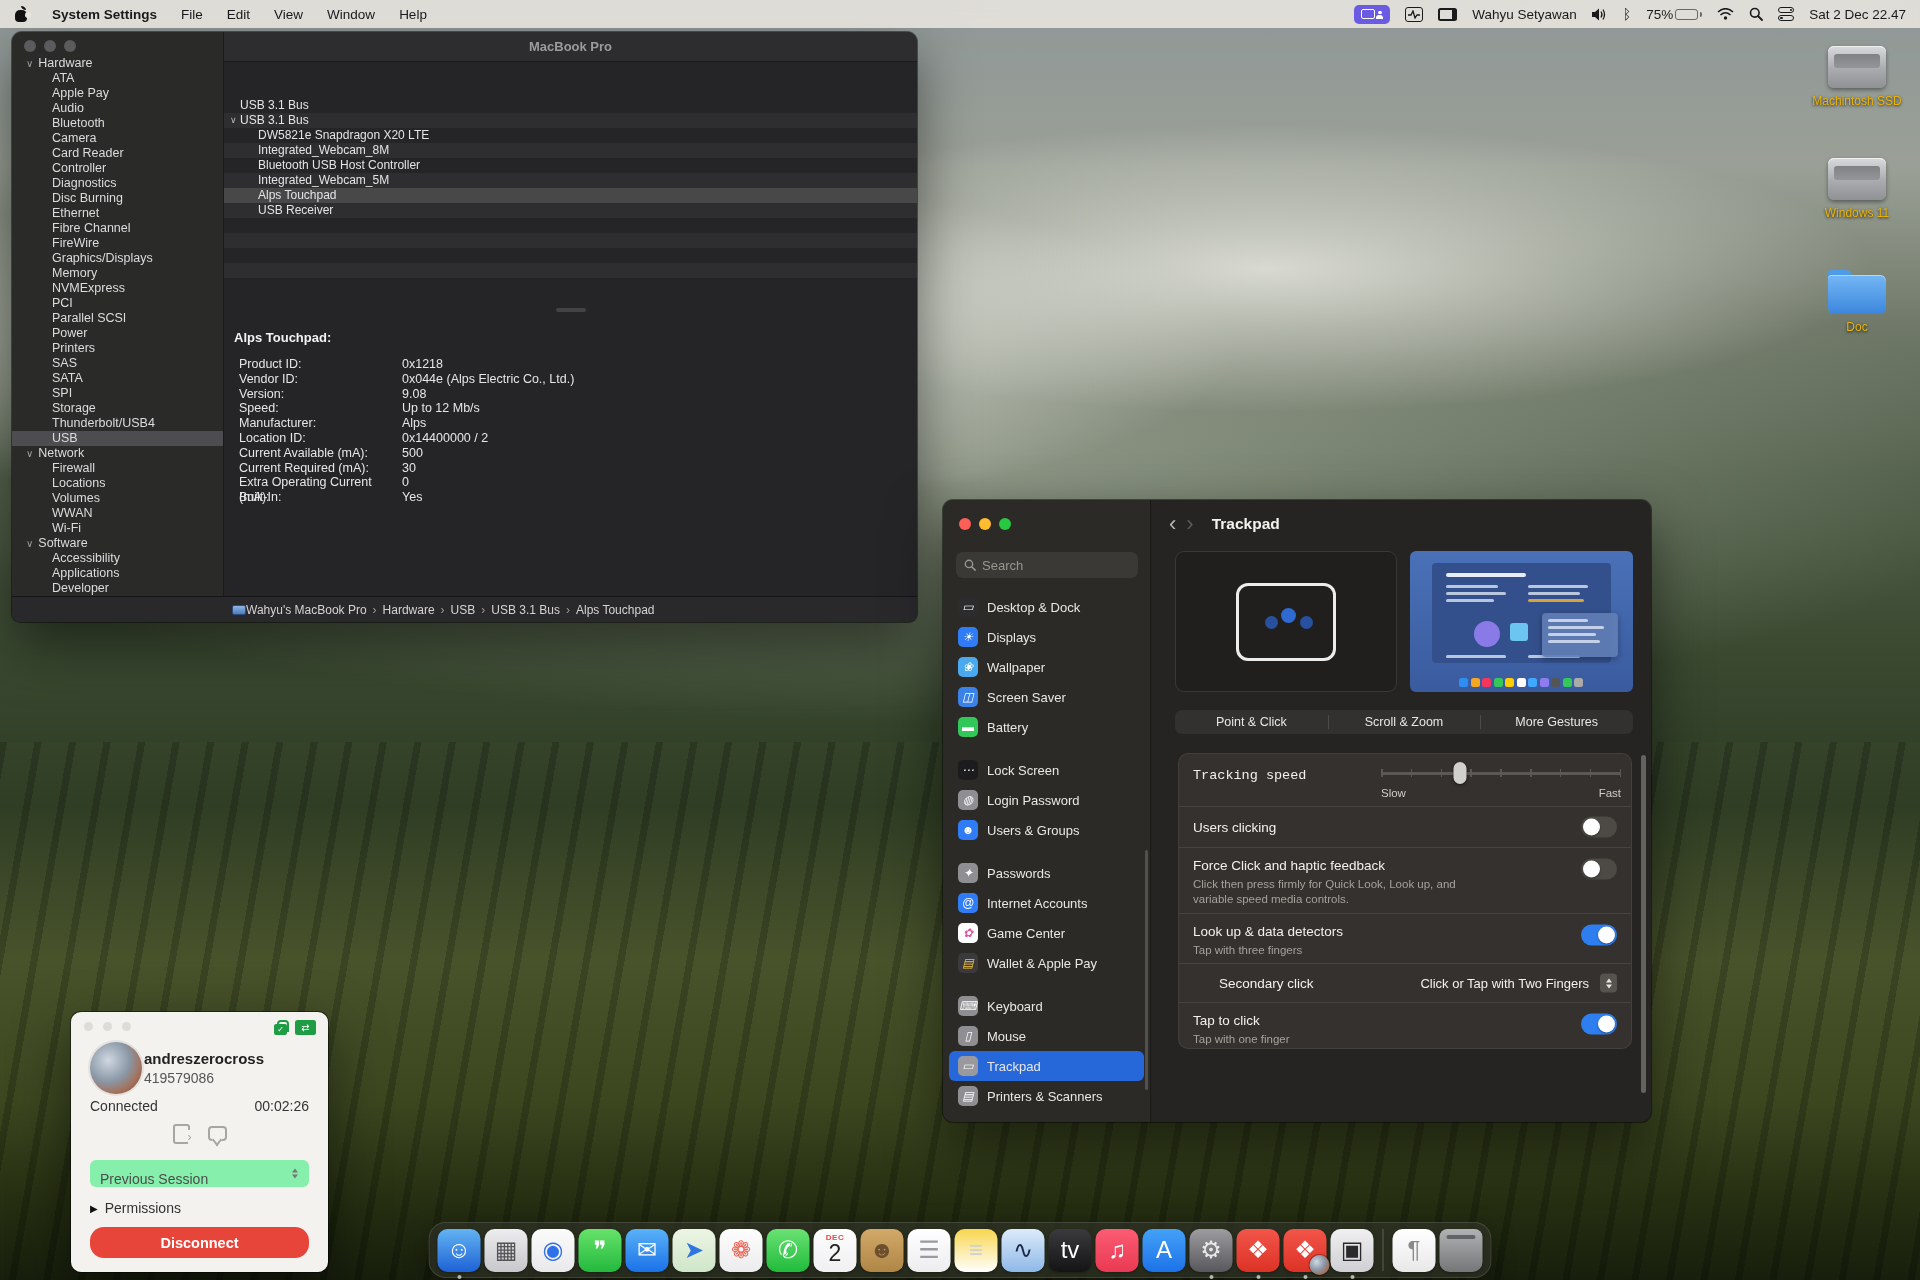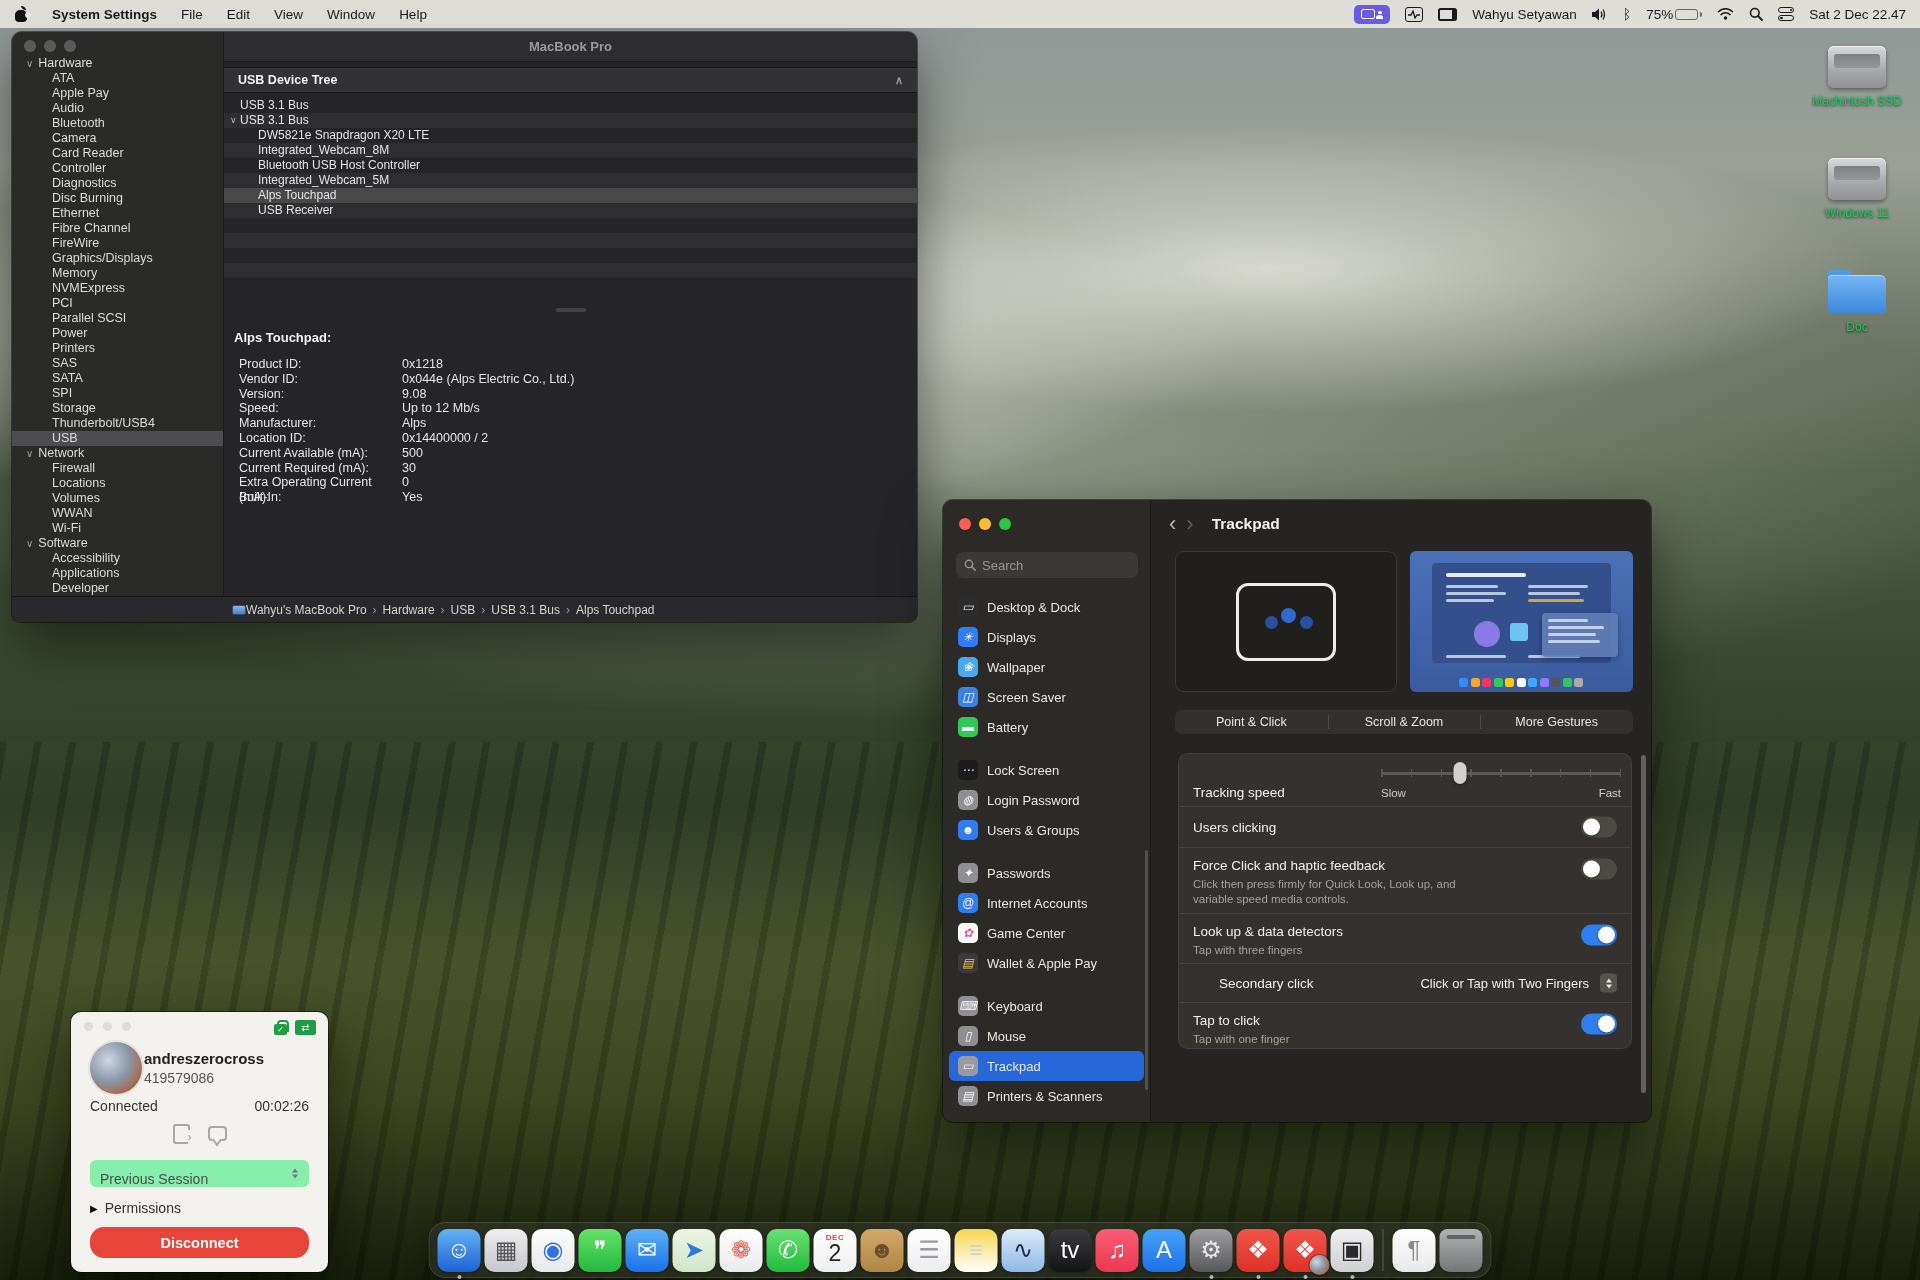--- a/index.html
+++ b/index.html
@@ -42,21 +42,21 @@
   .batt-fill { width:75%; height:100%; background:#1a1a1c; border-radius:1.5px; }
   .batt-nub { width:2px; height:5px; background:rgba(26,26,28,.6); border-radius:0 2px 2px 0; }
   .mb-glyph { font-size:14px; }
   .cc-ic { display:flex; flex-direction:column; gap:2px; }
   .cc-pill { width:16px; height:6px; border:1.3px solid #1a1a1c; border-radius:3px; position:relative; }
   .cc-pill::after { content:""; position:absolute; top:.6px; width:2.6px; height:2.6px; background:#1a1a1c; border-radius:50%; }
   .cc-pill.l::after { left:1px; } .cc-pill.r::after { right:1px; }
 
   
   .desk-icon { position:absolute; width:100px; display:flex; flex-direction:column; align-items:center; gap:6px; }
-  .desk-label { font-size:12px; color:#22c55e; text-shadow:0 1px 3px rgba(0,0,0,.85); text-align:center; }
+  .desk-label { font-size:12px; color:#eab308; text-shadow:0 1px 3px rgba(0,0,0,.85); text-align:center; }
   .drive { width:58px; height:42px; border-radius:6px; background:linear-gradient(180deg,#d9dadc,#a9abae 55%,#8f9194); box-shadow:inset 0 1px 0 #f2f2f3, 0 2px 4px rgba(0,0,0,.4); position:relative; }
   .drive::after { content:""; position:absolute; left:6px; right:6px; top:8px; height:14px; border-radius:3px; background:linear-gradient(180deg,#7f8184,#94969a); }
   .folder { width:58px; height:44px; position:relative; }
   .folder::before { content:""; position:absolute; left:0; top:0; width:24px; height:10px; border-radius:4px 6px 0 0; background:#4e9be8; }
   .folder::after { content:""; position:absolute; left:0; top:5px; width:58px; height:39px; border-radius:4px 6px 6px 6px; background:linear-gradient(180deg,#74b7f5,#3c87dd); box-shadow:inset 0 1px 0 rgba(255,255,255,.45); }
 
   
   .window { position:absolute; border-radius:10px; box-shadow:0 22px 55px rgba(0,0,0,.5), 0 0 0 1px rgba(0,0,0,.45); }
   .tl { width:12px; height:12px; border-radius:50%; }
 
@@ -312,24 +312,20 @@
             <span class="si-chev">∨</span>
             <span>Software</span>
           </div>
         <div data-repeat="sysinfo.sidebar.software">
           
         <div class="si-item">Accessibility</div><div class="si-item">Applications</div><div class="si-item">Developer</div><div class="si-item">Disabled Software</div><div class="si-item">Extensions</div></div>
       </div>
     </div>
     <div class="si-titlebar">MacBook Pro</div>
     <div class="si-content">
-      <div class="si-treehead">
-        <span>USB Device Tree</span>
-        <span class="up">∧</span>
-      </div>
       <div class="si-tree">
         <div data-repeat="sysinfo.tree_rows">
           
         
             <div class="tree-row">
               <span class="tree-chev"></span>
               <span class="tree-label" style="--ind: 16;">USB 3.1 Bus</span>
             </div>
           
             <div class="tree-row stripe">
@@ -664,21 +660,21 @@
             <span>Scroll &amp; Zoom</span>
           </div>
         <div class="tab">
             <span>More Gestures</span>
           </div>
       </div>
 
       <div class="ctl-card">
 
         <div class="srow" style="height:52px;">
-          <div class="srow-label" style="margin-top:21px;">Tracking speed</div>
+          <div class="srow-label" style="margin-top:4px;font-family:Liberation Mono, monospace;">Tracking speed</div>
           <div class="slider-wrap">
             <div class="slider">
               <div class="track"></div>
               <div class="ticks">
                   <i></i>
                   <i></i>
                   <i></i>
                   <i></i>
                   <i></i>
                   <i></i>

